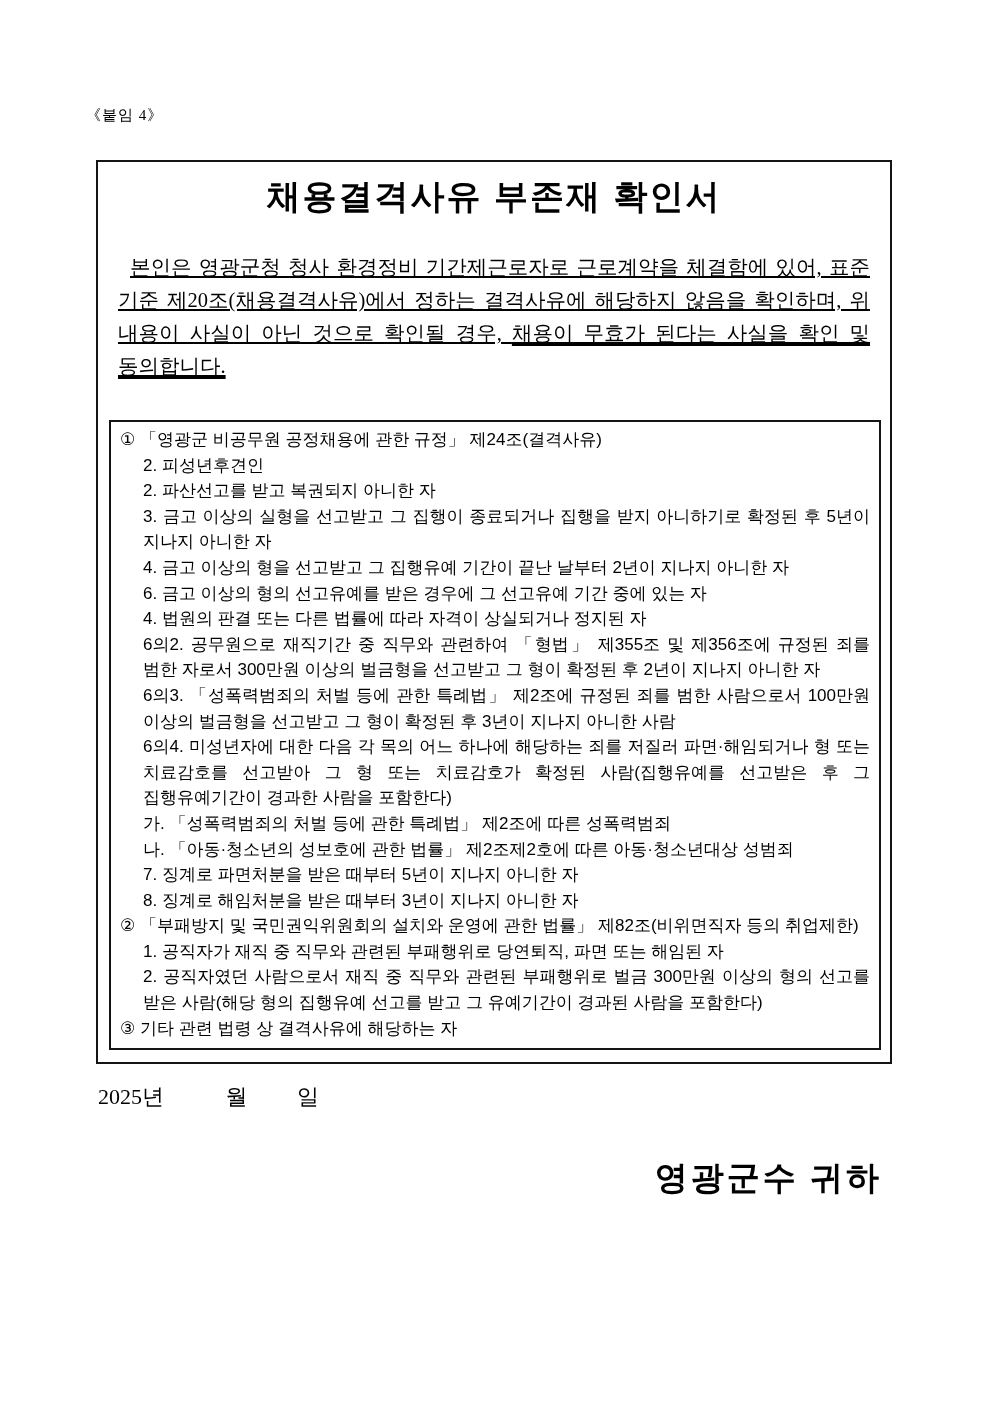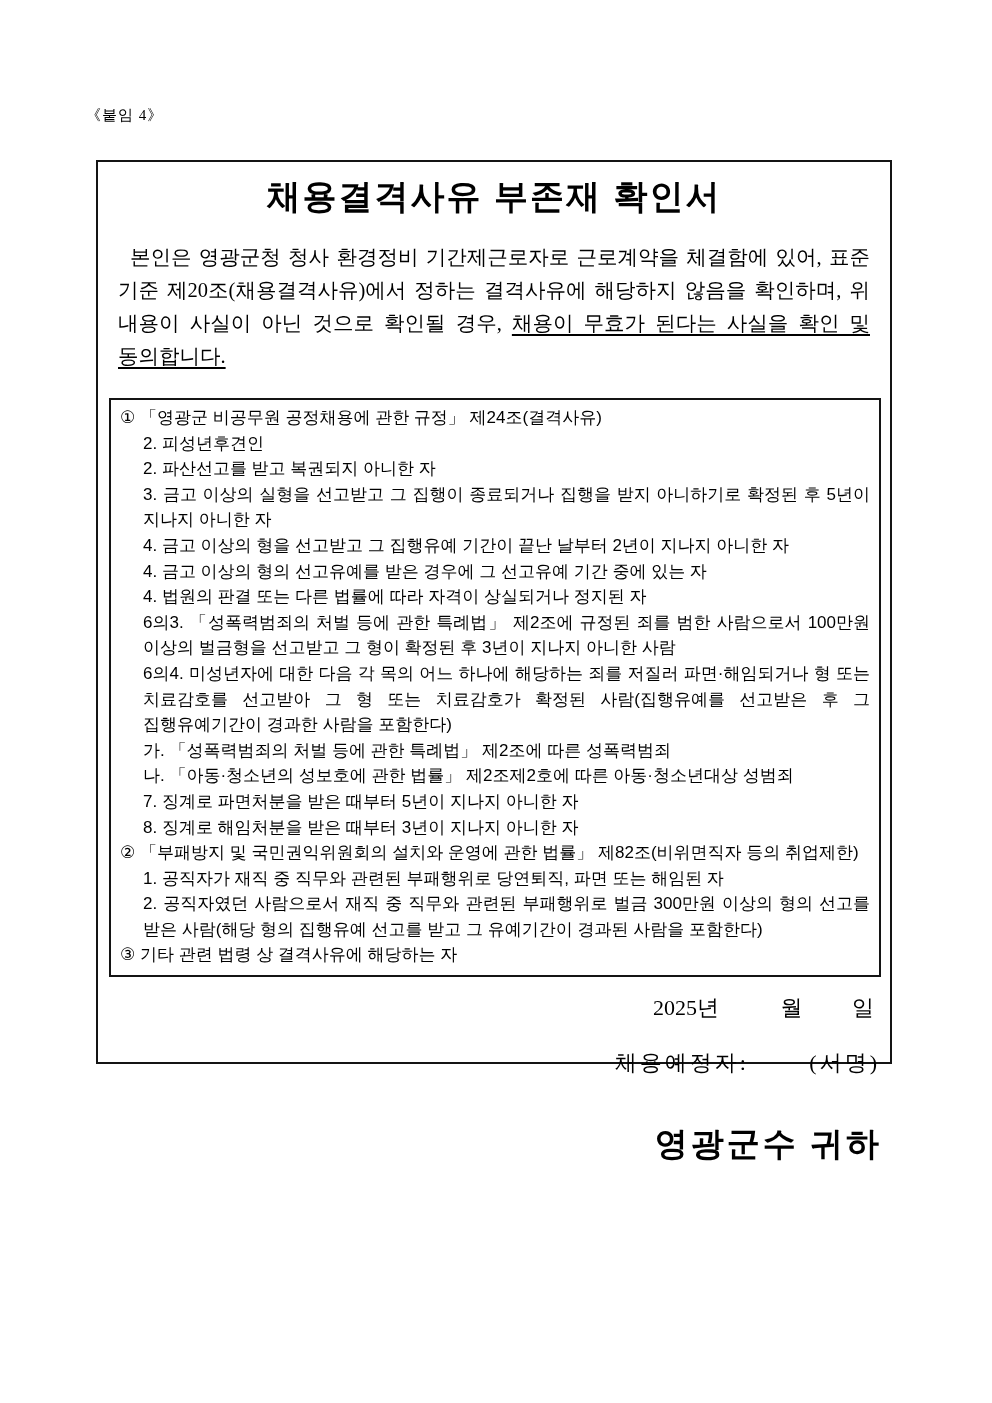--- a/index.html
+++ b/index.html
@@ -33,55 +33,56 @@
   }
   .form-title {
     margin-top: 12px;
     text-align: center;
     font-family: "Liberation Sans", "DejaVu Sans", sans-serif;
     font-weight: 700;
     font-size: 34px;
     letter-spacing: 2px;
   }
   .intro {
-    margin: 21px 20px 0 20px;
+    margin: 31px 20px 0 20px;
     font-size: 20.5px;
     line-height: 33px;
     text-align: justify;
     text-indent: 12px;
     word-break: keep-all;
+    text-decoration: underline;
   }
   .intro .underlined {
     text-decoration: underline;
     text-underline-offset: 4px;
   }
   .notice-box {
-    margin: 25px 0 0 11px;
+    margin: 37px 0 0 11px;
     width: 772px;
     box-sizing: border-box;
     border: 2px solid #141414;
     padding: 5px 9px 7px 9px;
     font-family: "Liberation Sans", "DejaVu Sans", sans-serif;
     font-size: 17px;
     line-height: 25.6px;
     text-align: justify;
     word-break: keep-all;
   }
   .notice-item.level0 {
     padding-left: 23px;
     text-indent: -23px;
   }
   .notice-item.level1 {
     padding-left: 23px;
     text-indent: 0;
   }
   .date-line {
-    margin-top: 16px;
+    margin-top: 32px;
     padding-right: 16px;
-    text-align: right;
+    text-align: left;
     font-size: 22px;
   }
   .date-line .month { margin-left: 56px; }
   .date-line .day   { margin-left: 44px; }
   .signer-line {
     margin-top: 25px;
     padding-right: 10px;
     text-align: right;
     font-size: 22px;
     letter-spacing: 3px;
@@ -106,40 +107,37 @@
   <div class="form-title">채용결격사유 부존재 확인서</div>
 
   <p class="intro"><span>본인은 영광군청 청사 환경정비 기간제근로자로 근로계약을 체결함에 있어, 표준 기준 제20조(채용결격사유)에서 정하는 결격사유에 해당하지 않음을 확인하며, 위 내용이 사실이 아닌 것으로 확인될 경우, </span><span class="underlined">채용이 무효가 된다는 사실을 확인 및 동의합니다.</span></p>
 
   <div class="notice-box">
     <div class="notice-item level0">① 「영광군 비공무원 공정채용에 관한 규정」 제24조(결격사유)</div>
     <div class="notice-item level1">2. 피성년후견인</div>
     <div class="notice-item level1">2. 파산선고를 받고 복권되지 아니한 자</div>
     <div class="notice-item level1">3. 금고 이상의 실형을 선고받고 그 집행이 종료되거나 집행을 받지 아니하기로 확정된 후 5년이 지나지 아니한 자</div>
     <div class="notice-item level1">4. 금고 이상의 형을 선고받고 그 집행유예 기간이 끝난 날부터 2년이 지나지 아니한 자</div>
-    <div class="notice-item level1">4. 금고 이상의 형의 선고유예를 받은 경우에 그 선고유예 기간 중에 있는 자</div>
+    <div class="notice-item level1">6. 금고 이상의 형의 선고유예를 받은 경우에 그 선고유예 기간 중에 있는 자</div>
     <div class="notice-item level1">4. 법원의 판결 또는 다른 법률에 따라 자격이 상실되거나 정지된 자</div>
+    <div class="notice-item level1">6의2. 공무원으로 재직기간 중 직무와 관련하여 「형법」 제355조 및 제356조에 규정된 죄를 범한 자로서 300만원 이상의 벌금형을 선고받고 그 형이 확정된 후 2년이 지나지 아니한 자</div>
     <div class="notice-item level1">6의3. 「성폭력범죄의 처벌 등에 관한 특례법」 제2조에 규정된 죄를 범한 사람으로서 100만원 이상의 벌금형을 선고받고 그 형이 확정된 후 3년이 지나지 아니한 사람</div>
     <div class="notice-item level1">6의4. 미성년자에 대한 다음 각 목의 어느 하나에 해당하는 죄를 저질러 파면·해임되거나 형 또는 치료감호를 선고받아 그 형 또는 치료감호가 확정된 사람(집행유예를 선고받은 후 그 집행유예기간이 경과한 사람을 포함한다)</div>
     <div class="notice-item level1">가. 「성폭력범죄의 처벌 등에 관한 특례법」 제2조에 따른 성폭력범죄</div>
     <div class="notice-item level1">나. 「아동·청소년의 성보호에 관한 법률」 제2조제2호에 따른 아동·청소년대상 성범죄</div>
     <div class="notice-item level1">7. 징계로 파면처분을 받은 때부터 5년이 지나지 아니한 자</div>
     <div class="notice-item level1">8. 징계로 해임처분을 받은 때부터 3년이 지나지 아니한 자</div>
     <div class="notice-item level0">② 「부패방지 및 국민권익위원회의 설치와 운영에 관한 법률」 제82조(비위면직자 등의 취업제한)</div>
     <div class="notice-item level1">1. 공직자가 재직 중 직무와 관련된 부패행위로 당연퇴직, 파면 또는 해임된 자</div>
     <div class="notice-item level1">2. 공직자였던 사람으로서 재직 중 직무와 관련된 부패행위로 벌금 300만원 이상의 형의 선고를 받은 사람(해당 형의 집행유예 선고를 받고 그 유예기간이 경과된 사람을 포함한다)</div>
     <div class="notice-item level0">③ 기타 관련 법령 상 결격사유에 해당하는 자</div>
   </div>
 
   <div class="date-line">
     <span class="year">2025년</span>
     <span class="month">월</span>
     <span class="day">일</span>
   </div>
 
-  <div class="signer-line">
-    <span>채용예정자:</span>
-    <span class="sign-mark">(서명)</span>
-  </div>
 
   <div class="addressee">영광군수 귀하</div>
 
 </div>
 
 </body></html>

